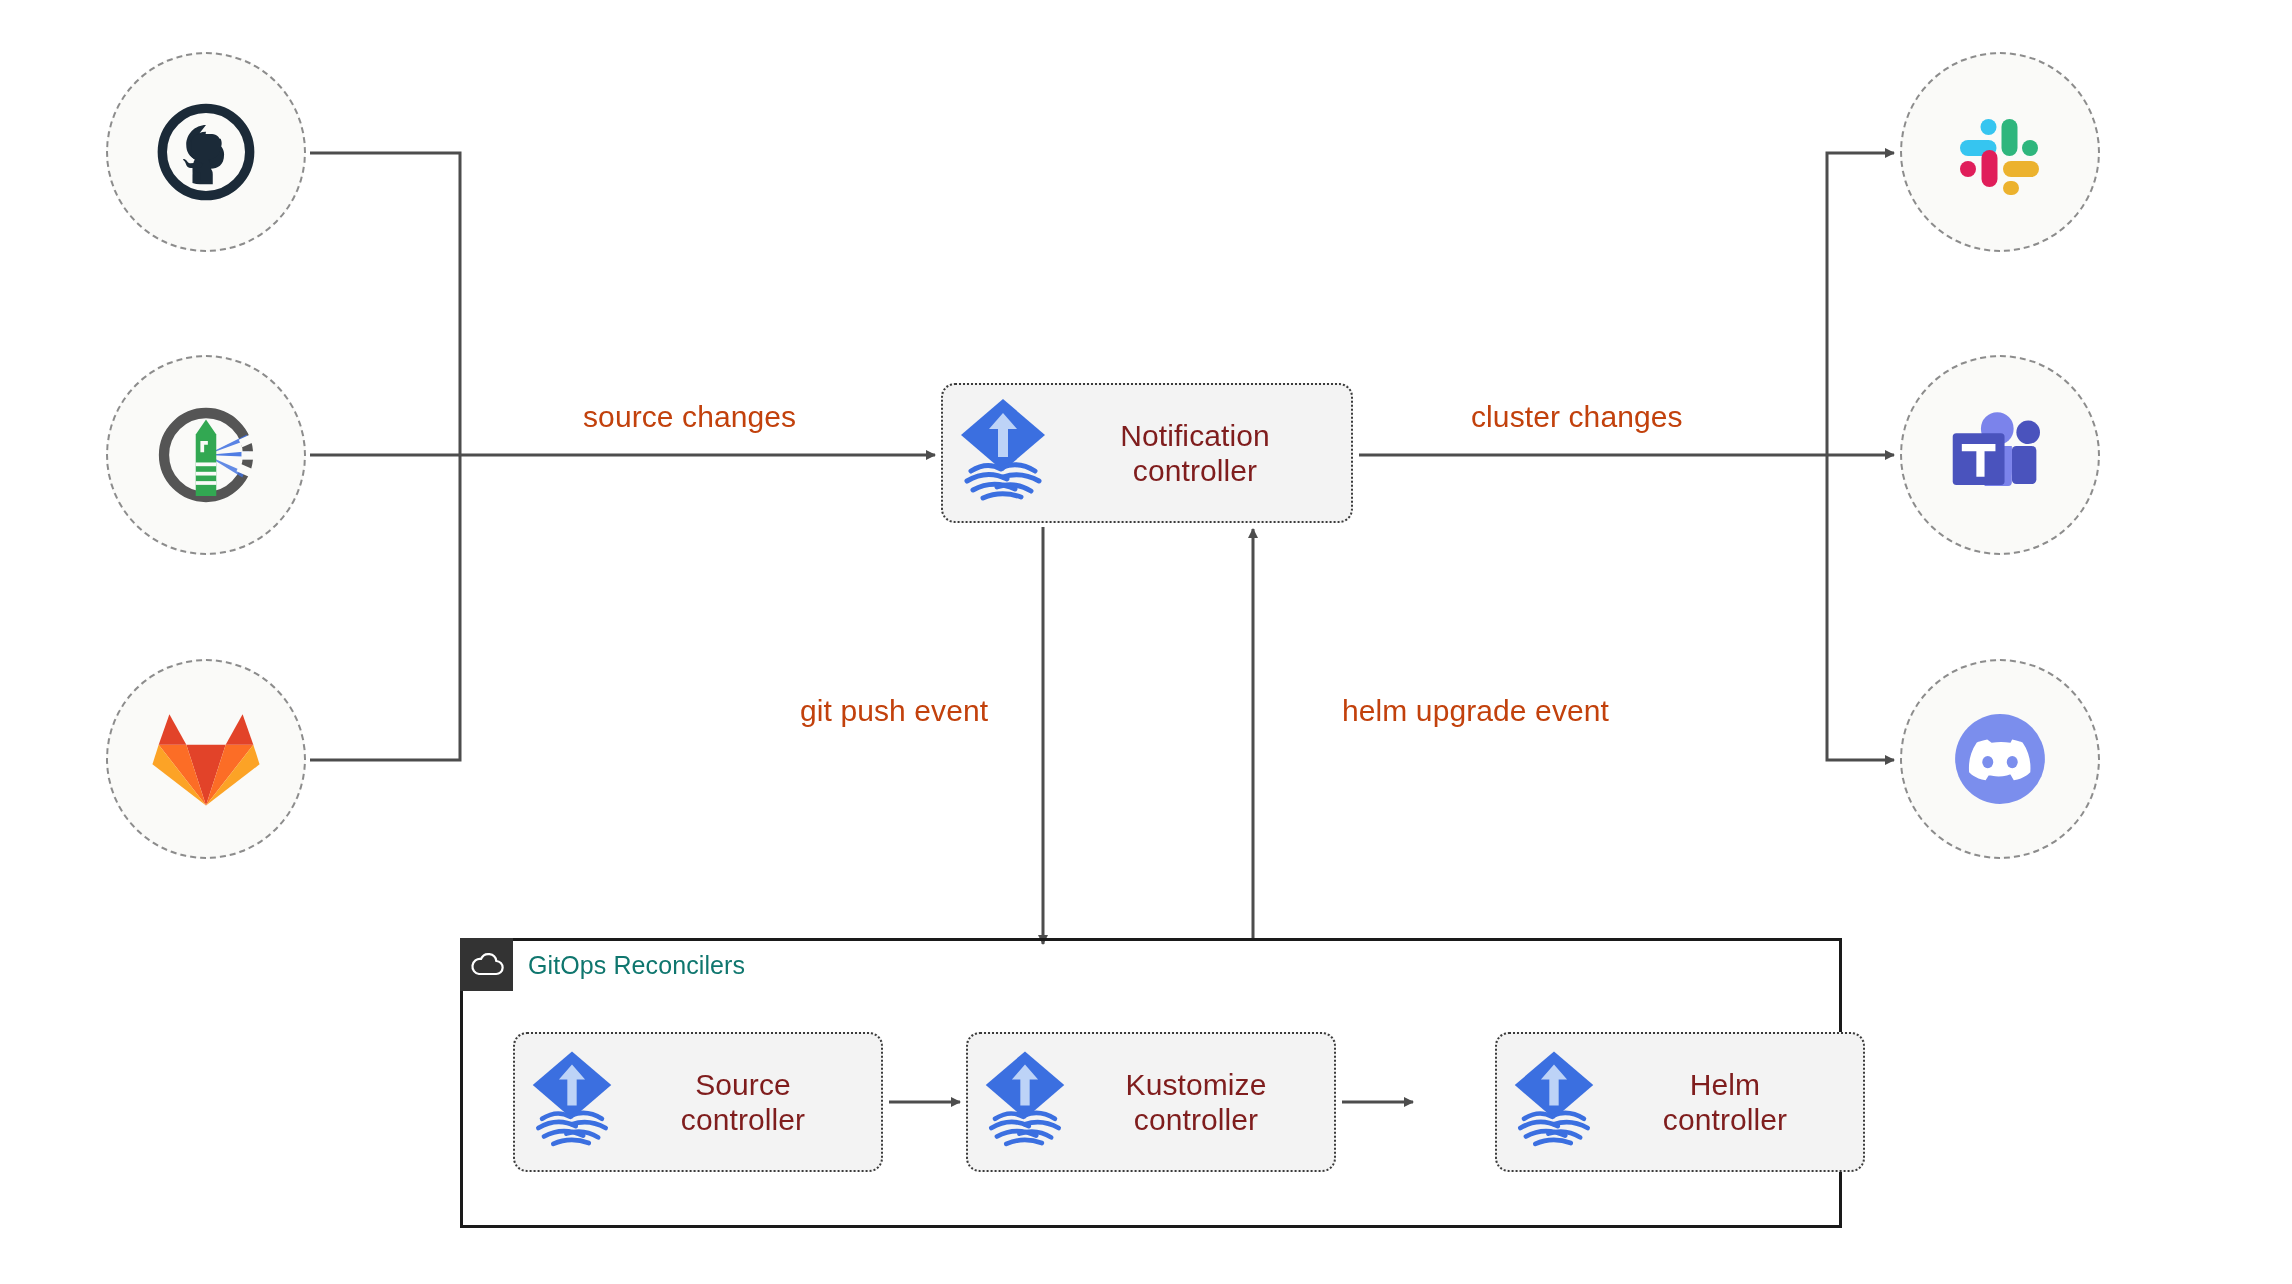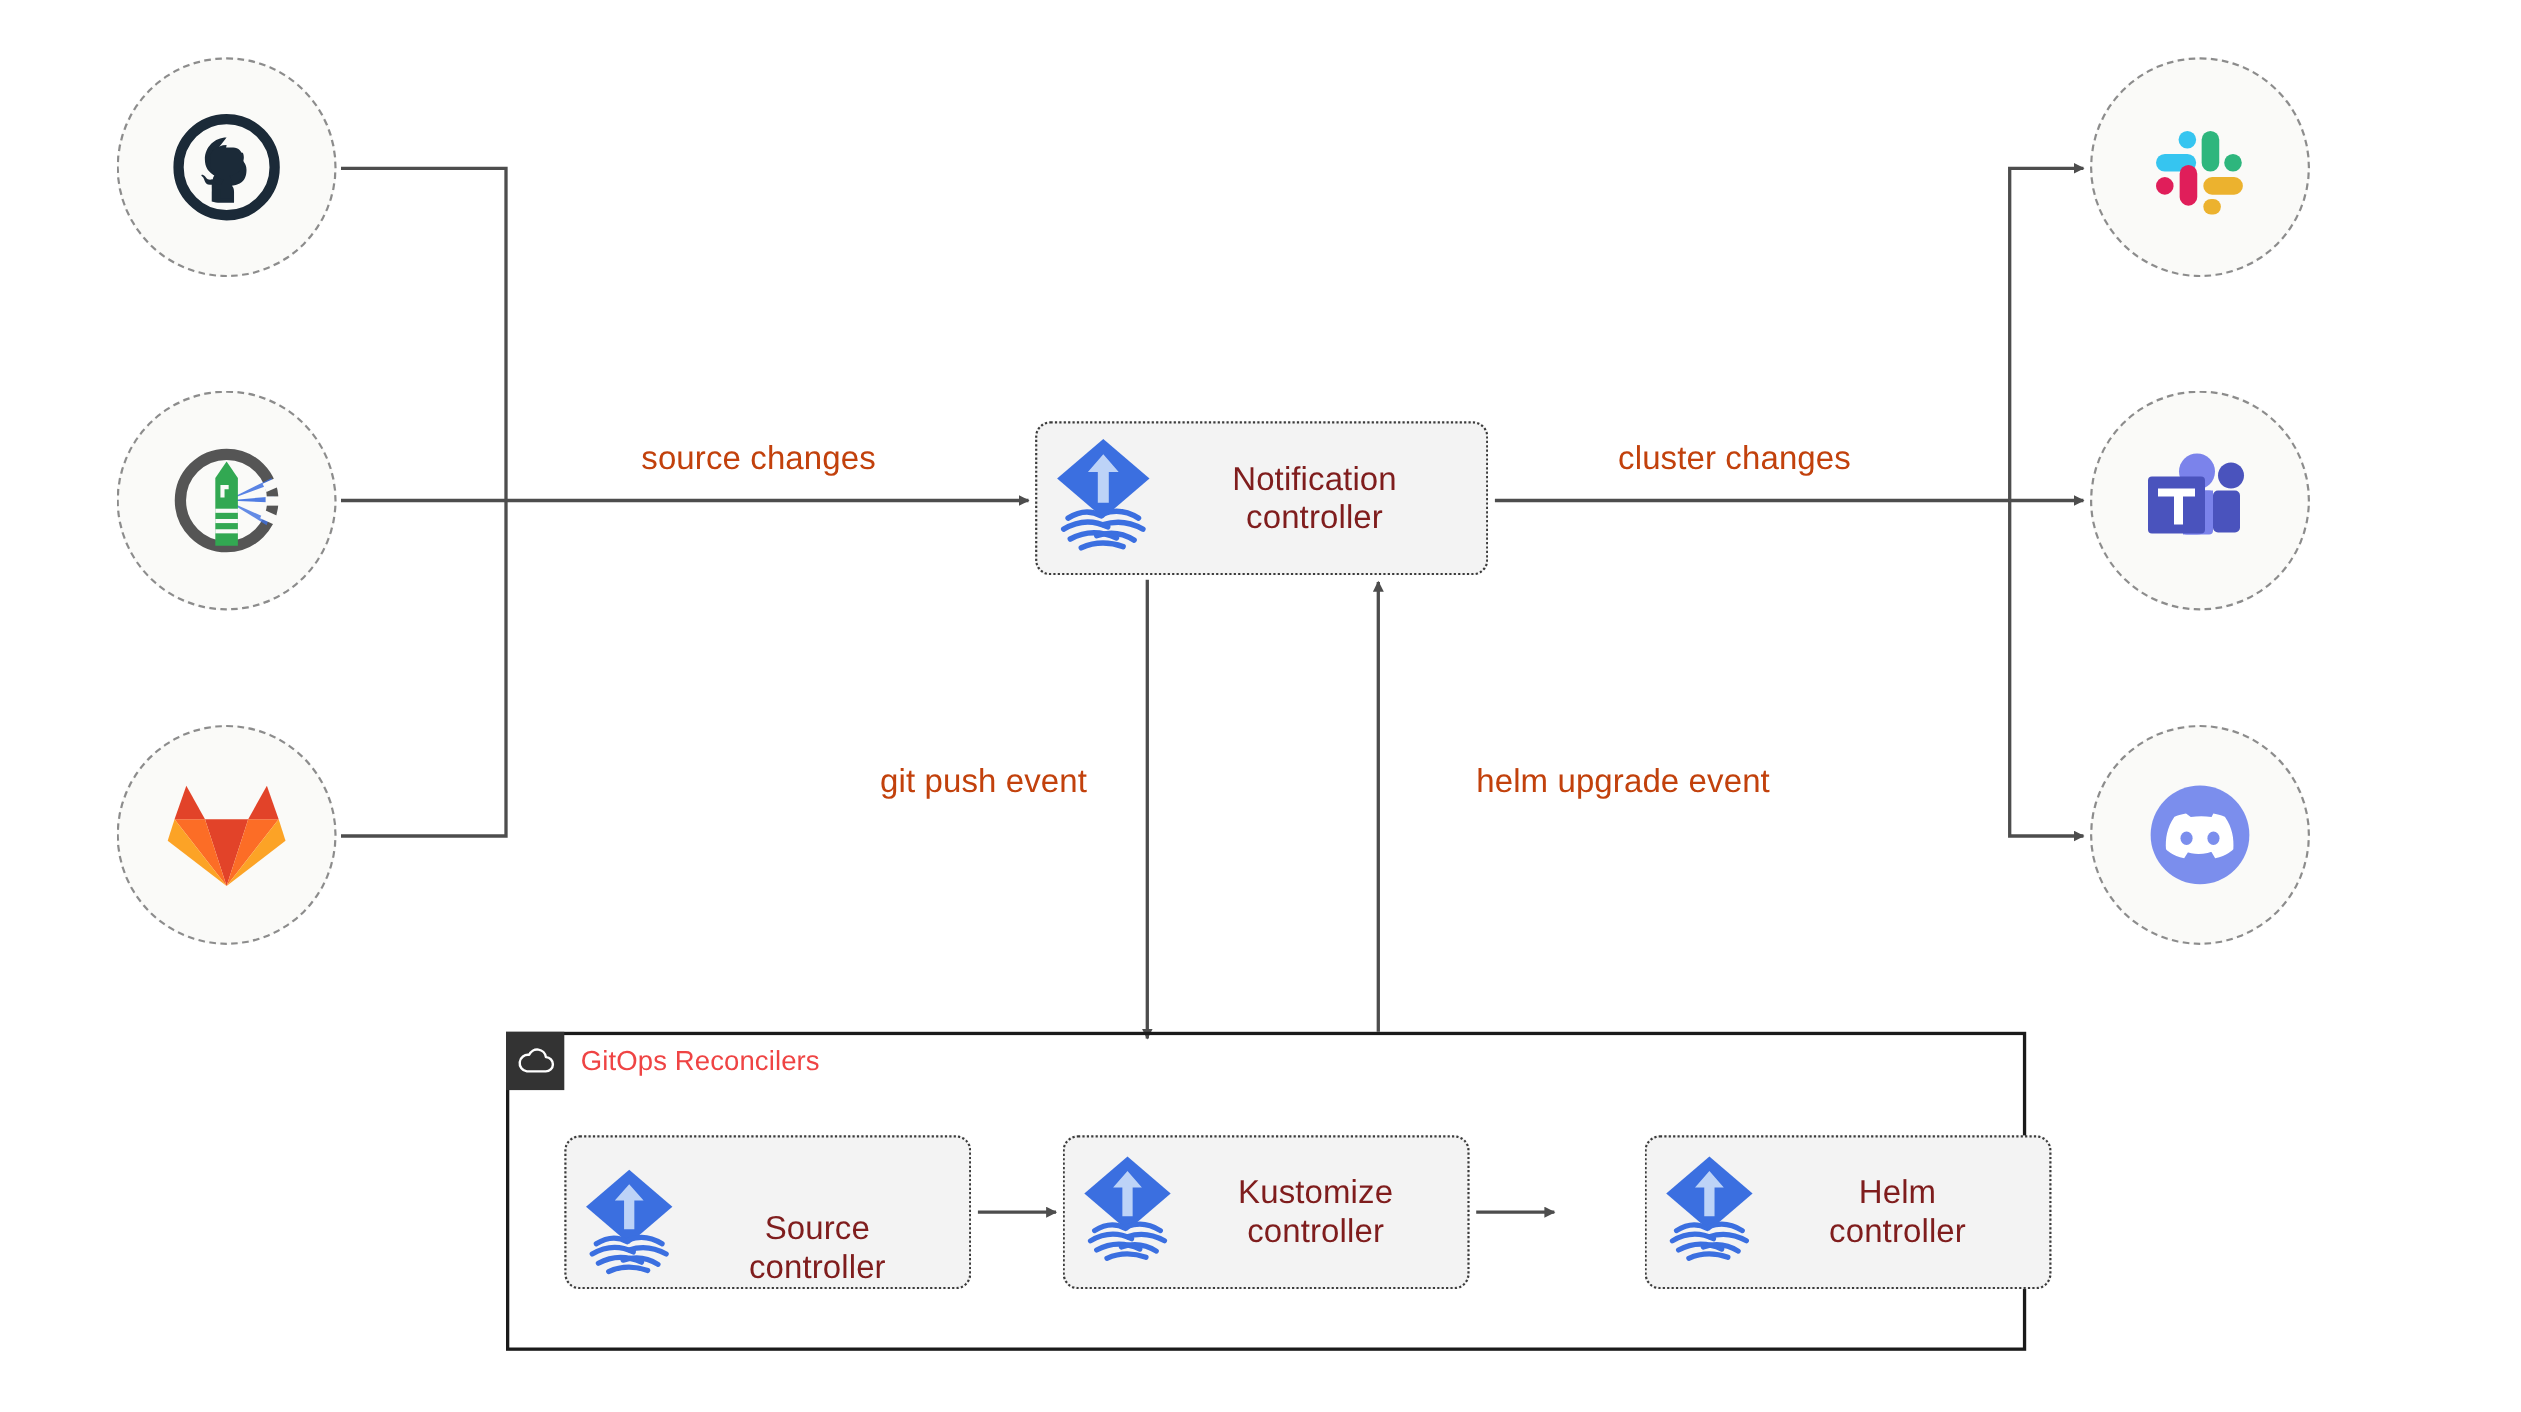--- a/index.html
+++ b/index.html
@@ -54,21 +54,21 @@
     background:transparent;
     box-sizing:border-box;
   }
   #group-badge{
     position:absolute;left:460px;top:938px;
     width:53px;height:53px;background:#333333;
     display:flex;align-items:center;justify-content:center;
   }
   #group-title{
     position:absolute;left:528px;top:951px;
-    font-size:25px;color:#ef4444;
+    font-size:25px;color:#0f766e;
     letter-spacing:.1px;
   }
 
   
   .edge-label{
     position:absolute;
     font-size:30px;
     color:#c2410c;
     white-space:nowrap;
     letter-spacing:.1px;
@@ -217,21 +217,21 @@
           <path d="M46 72 Q62 66 78 76"></path>
           <path d="M46 82 Q64 76 82 86"></path>
           <path d="M40 92 Q58 86 74 96"></path>
         </g>
       </svg>
     </span>
     <span class="ctl-label">Notification
 controller</span>
   </div>
 
-  <div class="ctl-box" style="left:513px;top:1032px;width:370px;height:140px;align-items:flex-end;">
+  <div class="ctl-box" style="left:513px;top:1032px;width:370px;height:140px;">
     <span class="ctl-logo">
       <svg width="86" height="106" viewBox="0 0 92 112">
         <path fill="#3b6fe0" d="M46 4 L88 40 L46 76 L4 40 Z"></path>
         <path fill="#bdd3f7" d="M46 18 L60 34 L51 34 L51 62 L41 62 L41 34 L32 34 Z"></path>
         <g stroke="#3b6fe0" stroke-width="5" fill="none" stroke-linecap="round">
           <path d="M14 76 Q30 66 44 74"></path>
           <path d="M10 86 Q30 74 50 84"></path>
           <path d="M16 95 Q36 84 58 94"></path>
           <path d="M26 103 Q44 95 64 102"></path>
           <path d="M46 72 Q62 66 78 76"></path>

